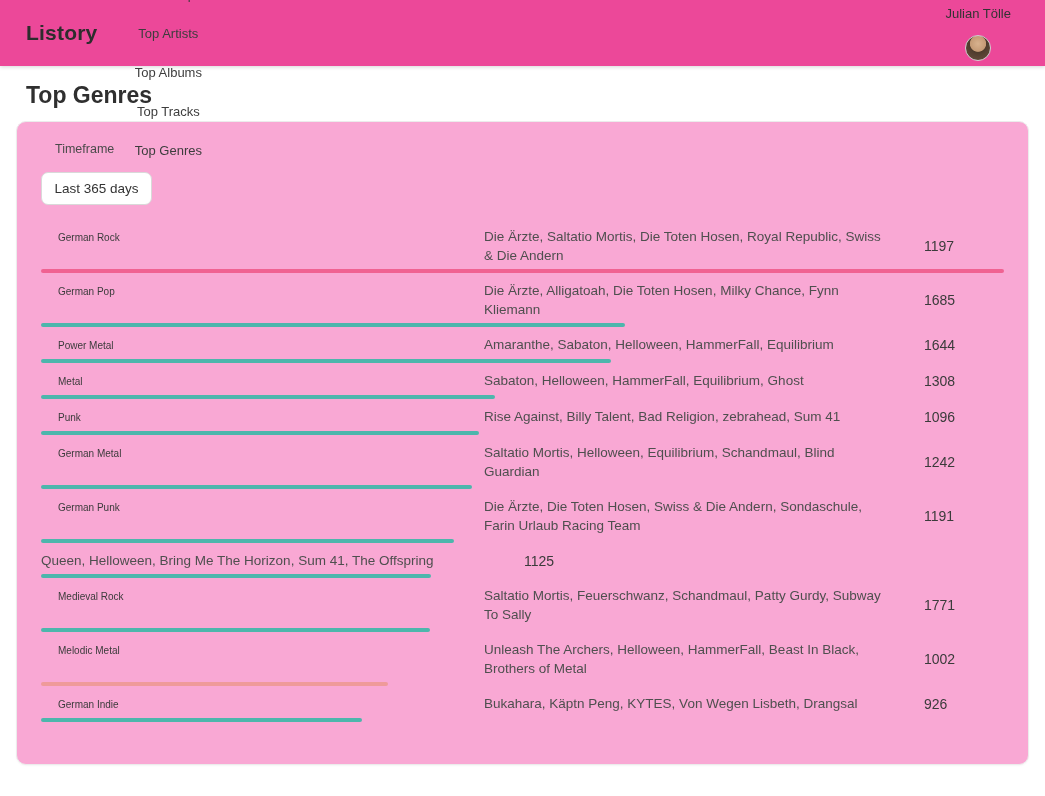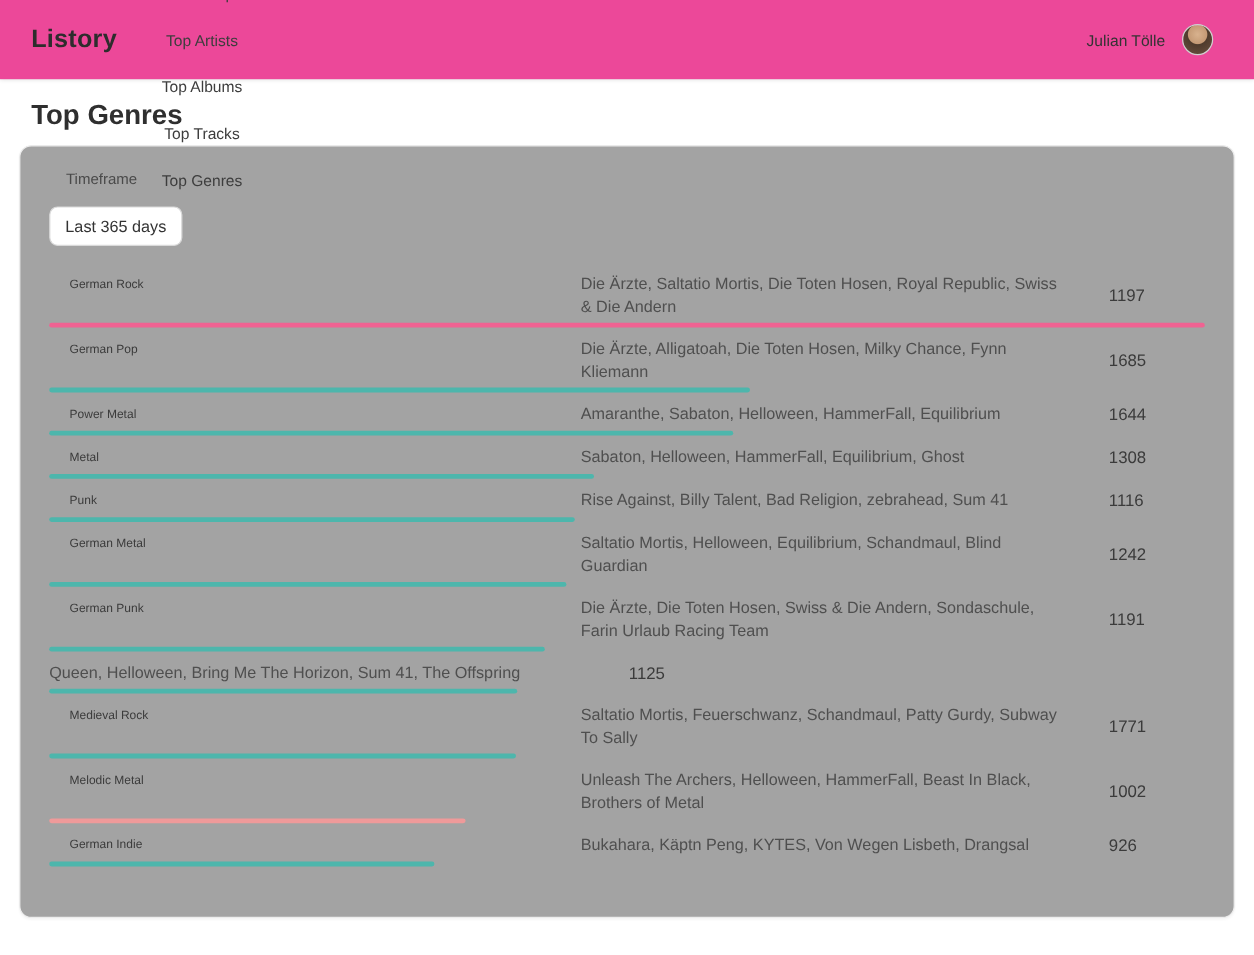--- a/index.html
+++ b/index.html
@@ -31,42 +31,42 @@
     text-decoration: none;
   }
   .nav-links { display: flex; align-items: center; gap: 24px; flex-direction: column; }
   .nav-link {
     font-size: 13px;
     color: #3d3d3d;
     text-decoration: none;
     cursor: pointer;
     white-space: nowrap;
   }
-  .nav-right { margin-left: auto; display: flex; align-items: center; gap: 14px; }
+  .nav-right { margin-left: auto; display: flex; align-items: center; gap: 14px; flex-direction: column; }
   .user-name { font-size: 13px; color: #333; cursor: pointer; }
   .avatar {
     width: 26px; height: 26px; border-radius: 50%;
     background: radial-gradient(circle at 50% 32%, #d8b28e 0%, #c49a75 38%, #4e3b2c 42%, #6b5140 100%);
     border: 1px solid #d0d0d0;
     cursor: pointer;
     flex: 0 0 auto;
   }
 
   
   .page-title {
     font-size: 23px;
     font-weight: 700;
     color: #2f2f2f;
     margin: 16px 0 12px 26px;
   }
   .card {
     margin: 0 16px;
     border: 1px solid #ececec;
     border-radius: 10px;
-    background: #a3a3a3;
+    background: #f9a8d4;
     box-shadow: 0 1px 2px rgba(0,0,0,0.04);
     padding: 20px 24px 42px;
   }
   .filter-label {
     font-size: 12.5px;
     color: #4a4a4a;
     margin: 0 0 6px 14px;
   }
   .timeframe-select {
     width: 111px;
@@ -175,21 +175,21 @@
       <div class="genre-name">Metal</div>
       <div class="genre-artists">Sabaton, Helloween, HammerFall, Equilibrium, Ghost</div>
       <div class="genre-count">1308</div>
     </div>
     <div class="genre-bar" style="width: 47.1%; background: rgb(77, 182, 172);"></div>
   </div>
         <div class="genre-row">
     <div class="row-grid">
       <div class="genre-name">Punk</div>
       <div class="genre-artists">Rise Against, Billy Talent, Bad Religion, zebrahead, Sum 41</div>
-      <div class="genre-count">1116</div>
+      <div class="genre-count">1096</div>
     </div>
     <div class="genre-bar" style="width: 45.48%; background: rgb(77, 182, 172);"></div>
   </div>
         <div class="genre-row">
     <div class="row-grid">
       <div class="genre-name">German Metal</div>
       <div class="genre-artists">Saltatio Mortis, Helloween, Equilibrium, Schandmaul, Blind Guardian</div>
       <div class="genre-count">1242</div>
     </div>
     <div class="genre-bar" style="width: 44.72%; background: rgb(77, 182, 172);"></div>

